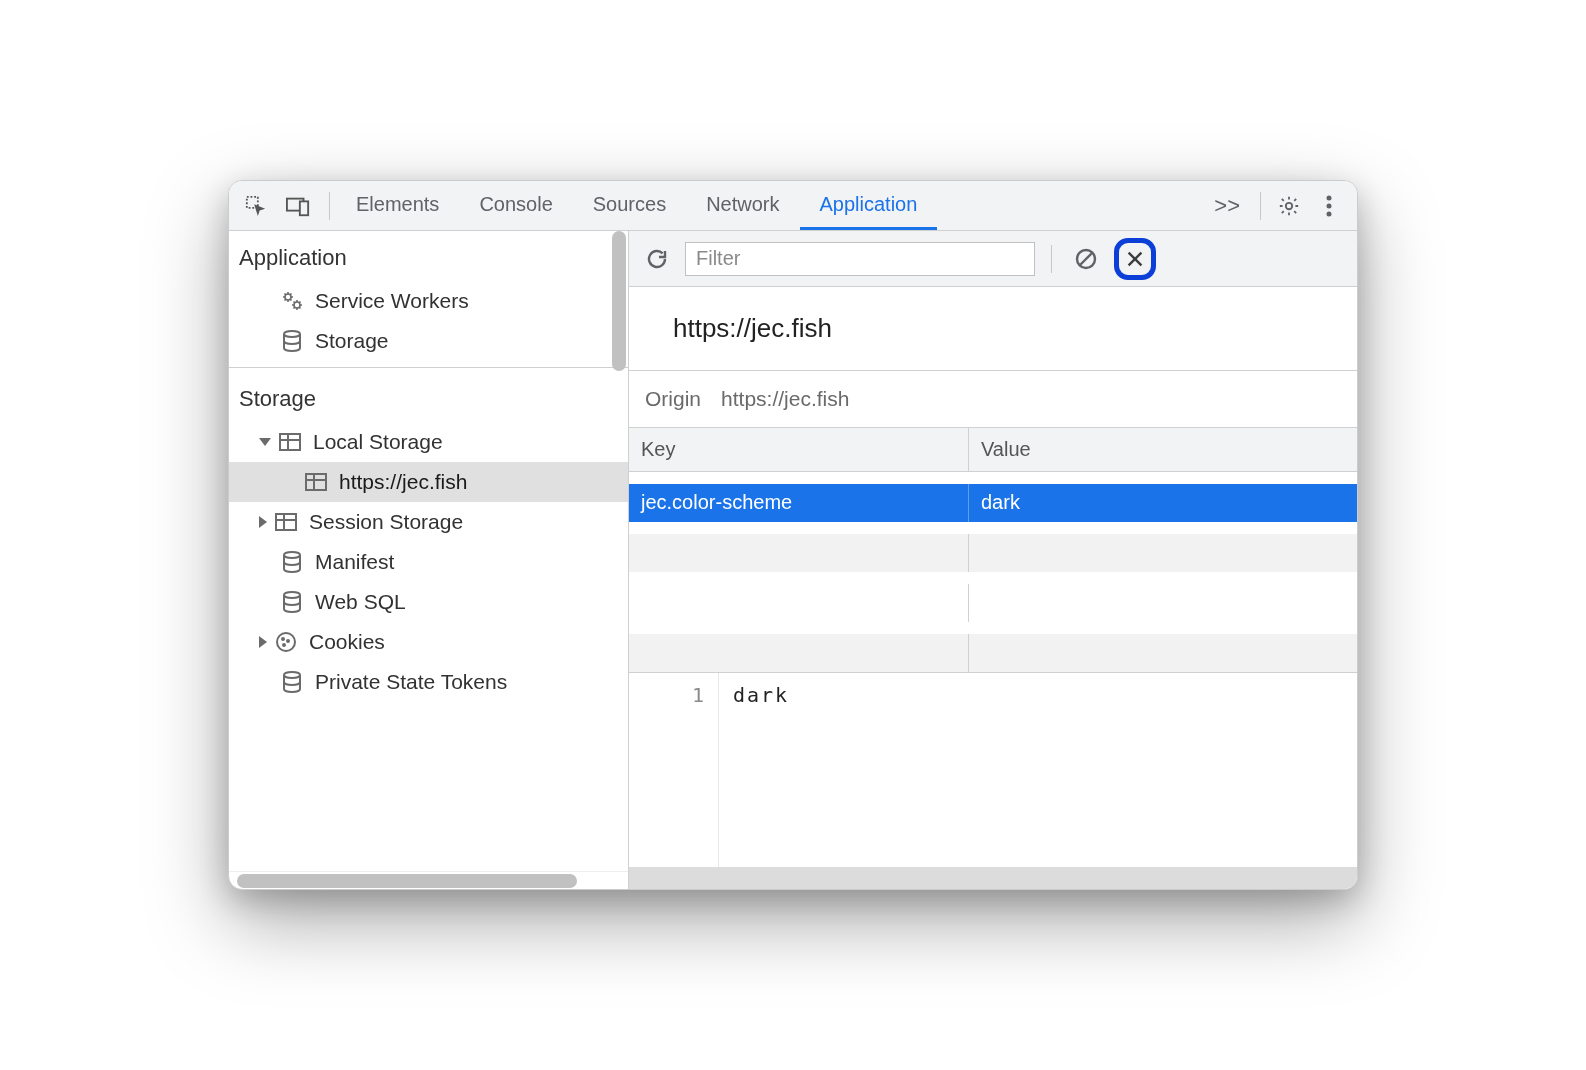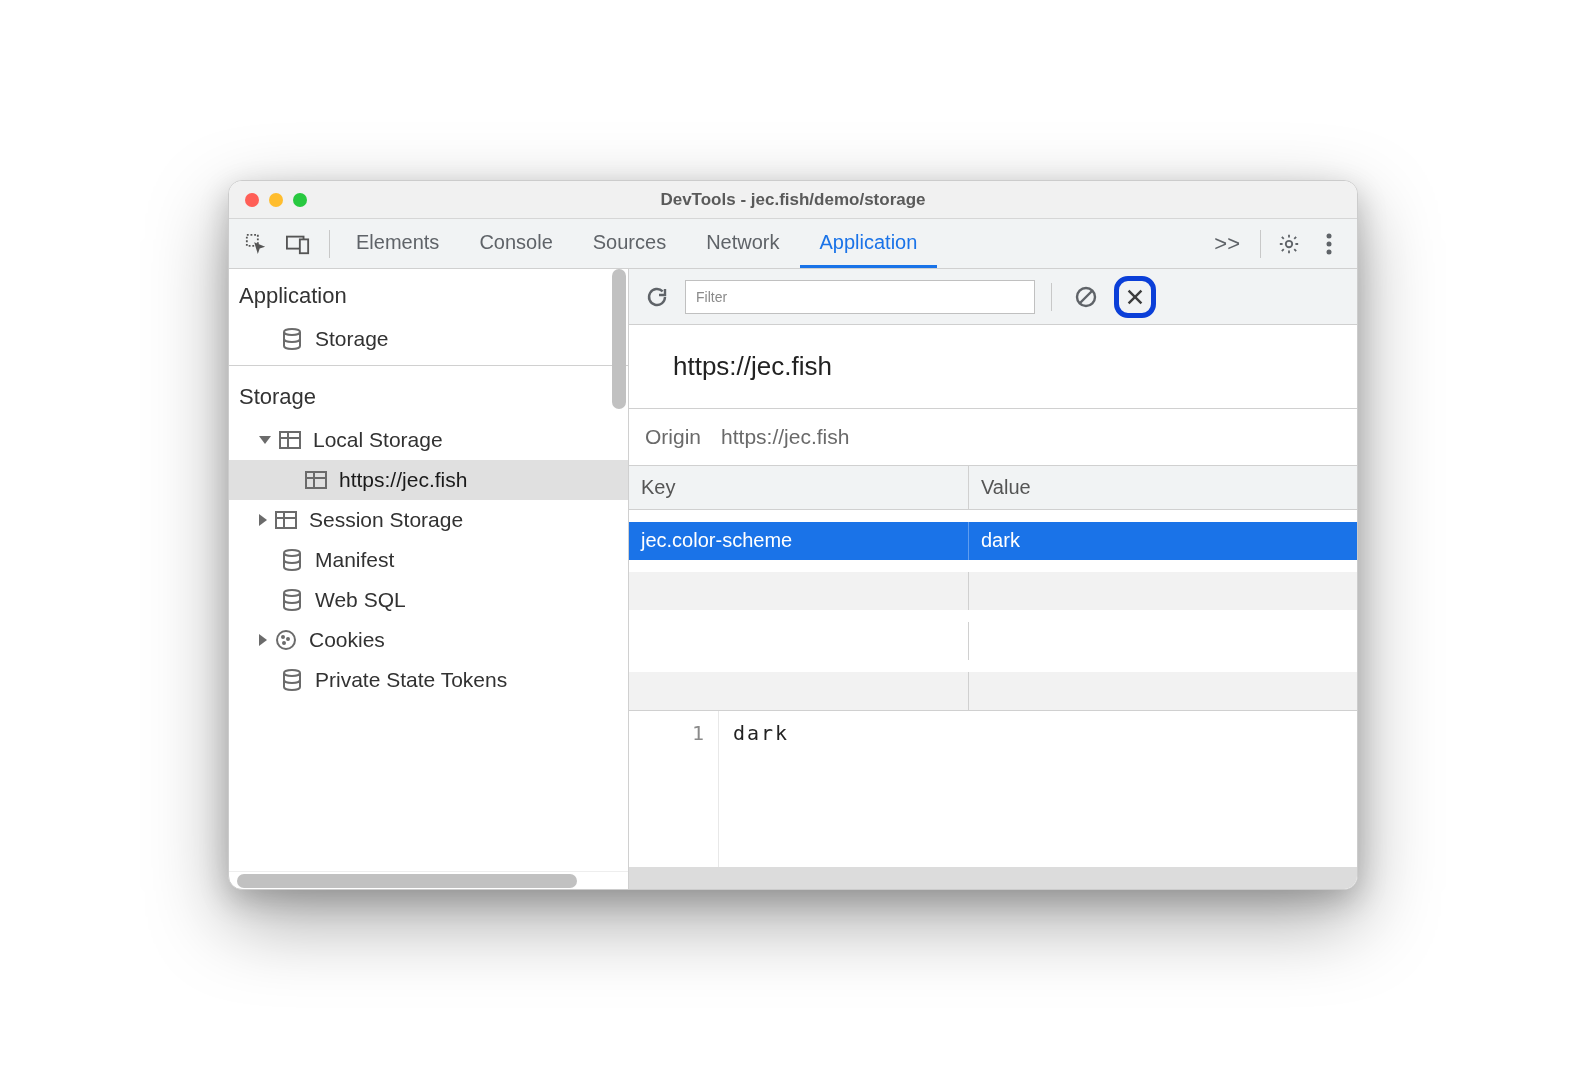--- a/index.html
+++ b/index.html
@@ -138,21 +138,21 @@
     background:#fff;
   }
   .toolbar {
     height:56px; background:#f1f3f4;
     border-bottom:1px solid #cfcfcf;
     display:flex; align-items:center; padding: 0 10px; gap:10px;
   }
   .filter-input {
     flex: 0 0 350px;
     height:34px; border:1px solid #c0c0c0; background:#fff;
-    font-size:14px; padding: 0 10px; color:#333;
+    font-size:20px; padding: 0 10px; color:#333;
   }
   .filter-input::placeholder{ color:#8a8a8a; }
   .tb-btn { width:36px; height:36px; display:flex; align-items:center; justify-content:center; color:#5f6368; cursor:pointer;}
   .highlight-ring {
     width:42px; height:42px; border:5px solid #0b3fd8; border-radius:14px;
     display:flex; align-items:center; justify-content:center;
   }
   .v-sep-mini{ width:1px; height:28px; background:#c8c8c8; margin:0 6px;}
 
   .origin-title {
@@ -205,28 +205,20 @@
   }
   .footer-bar { height:22px; background:#dcdcdc;}
 
   svg { display:block; }
 </style>
 </head>
 <body>
 
 <div class="window">
 
-  <div class="titlebar">
-    <div class="traffic">
-      <div class="dot red"></div>
-      <div class="dot yellow"></div>
-      <div class="dot green"></div>
-    </div>
-    <div class="title">DevTools - jec.fish/demo/storage</div>
-  </div>
 
   <div class="tabbar">
     <div class="tb-left">
       <div class="tb-icon">
         <svg width="22" height="22" viewBox="0 0 24 24" fill="none" stroke="#555" stroke-width="2">
           <rect x="2" y="2" width="12" height="12" stroke-dasharray="2 2"></rect>
           <path d="M10 10 L22 15 L16 17 L14 23 Z" fill="#555" stroke="none"></path>
         </svg>
       </div>
       <div class="tb-icon">
@@ -263,20 +255,32 @@
     </div>
   </div>
 
   <div class="body">
 
     <div class="sidebar-wrap">
       <div class="sidebar">
         <div class="section-hdr">Application</div>
 
 
+        <div class="tree-item indent1">
+          <div class="triangle-placeholder"></div>
+          <div class="item-icon">
+            <svg width="24" height="24" viewBox="0 0 24 24" fill="none" stroke="#6b6b6b" stroke-width="1.6">
+              <circle cx="8" cy="8" r="3"></circle>
+                <path d="M8 3v2M8 11v2M3 8h2M11 8h2M4.5 4.5l1.4 1.4M10.1 10.1l1.4 1.4M4.5 11.5l1.4-1.4M10.1 5.9l1.4-1.4"></path>
+              <circle cx="17" cy="16" r="3"></circle>
+                <path d="M17 11v2M17 19v2M12 16h2M20 16h2M13.5 12.5l1.4 1.4M19.1 18.1l1.4 1.4M13.5 19.5l1.4-1.4M19.1 13.9l1.4-1.4"></path>
+            </svg>
+          </div>
+          <span class="item-label">Service Workers</span>
+        </div>
 
         <div class="tree-item indent1">
           <div class="triangle-placeholder"></div>
           <div class="item-icon">
             <svg width="22" height="24" viewBox="0 0 22 24" fill="none" stroke="#6b6b6b" stroke-width="2">
                 <ellipse cx="11" cy="5" rx="8" ry="3"></ellipse>
                 <path d="M3 5v14c0 1.7 3.6 3 8 3s8-1.3 8-3V5"></path>
                 <path d="M3 12c0 1.7 3.6 3 8 3s8-1.3 8-3"></path>
               </svg>
           </div>

